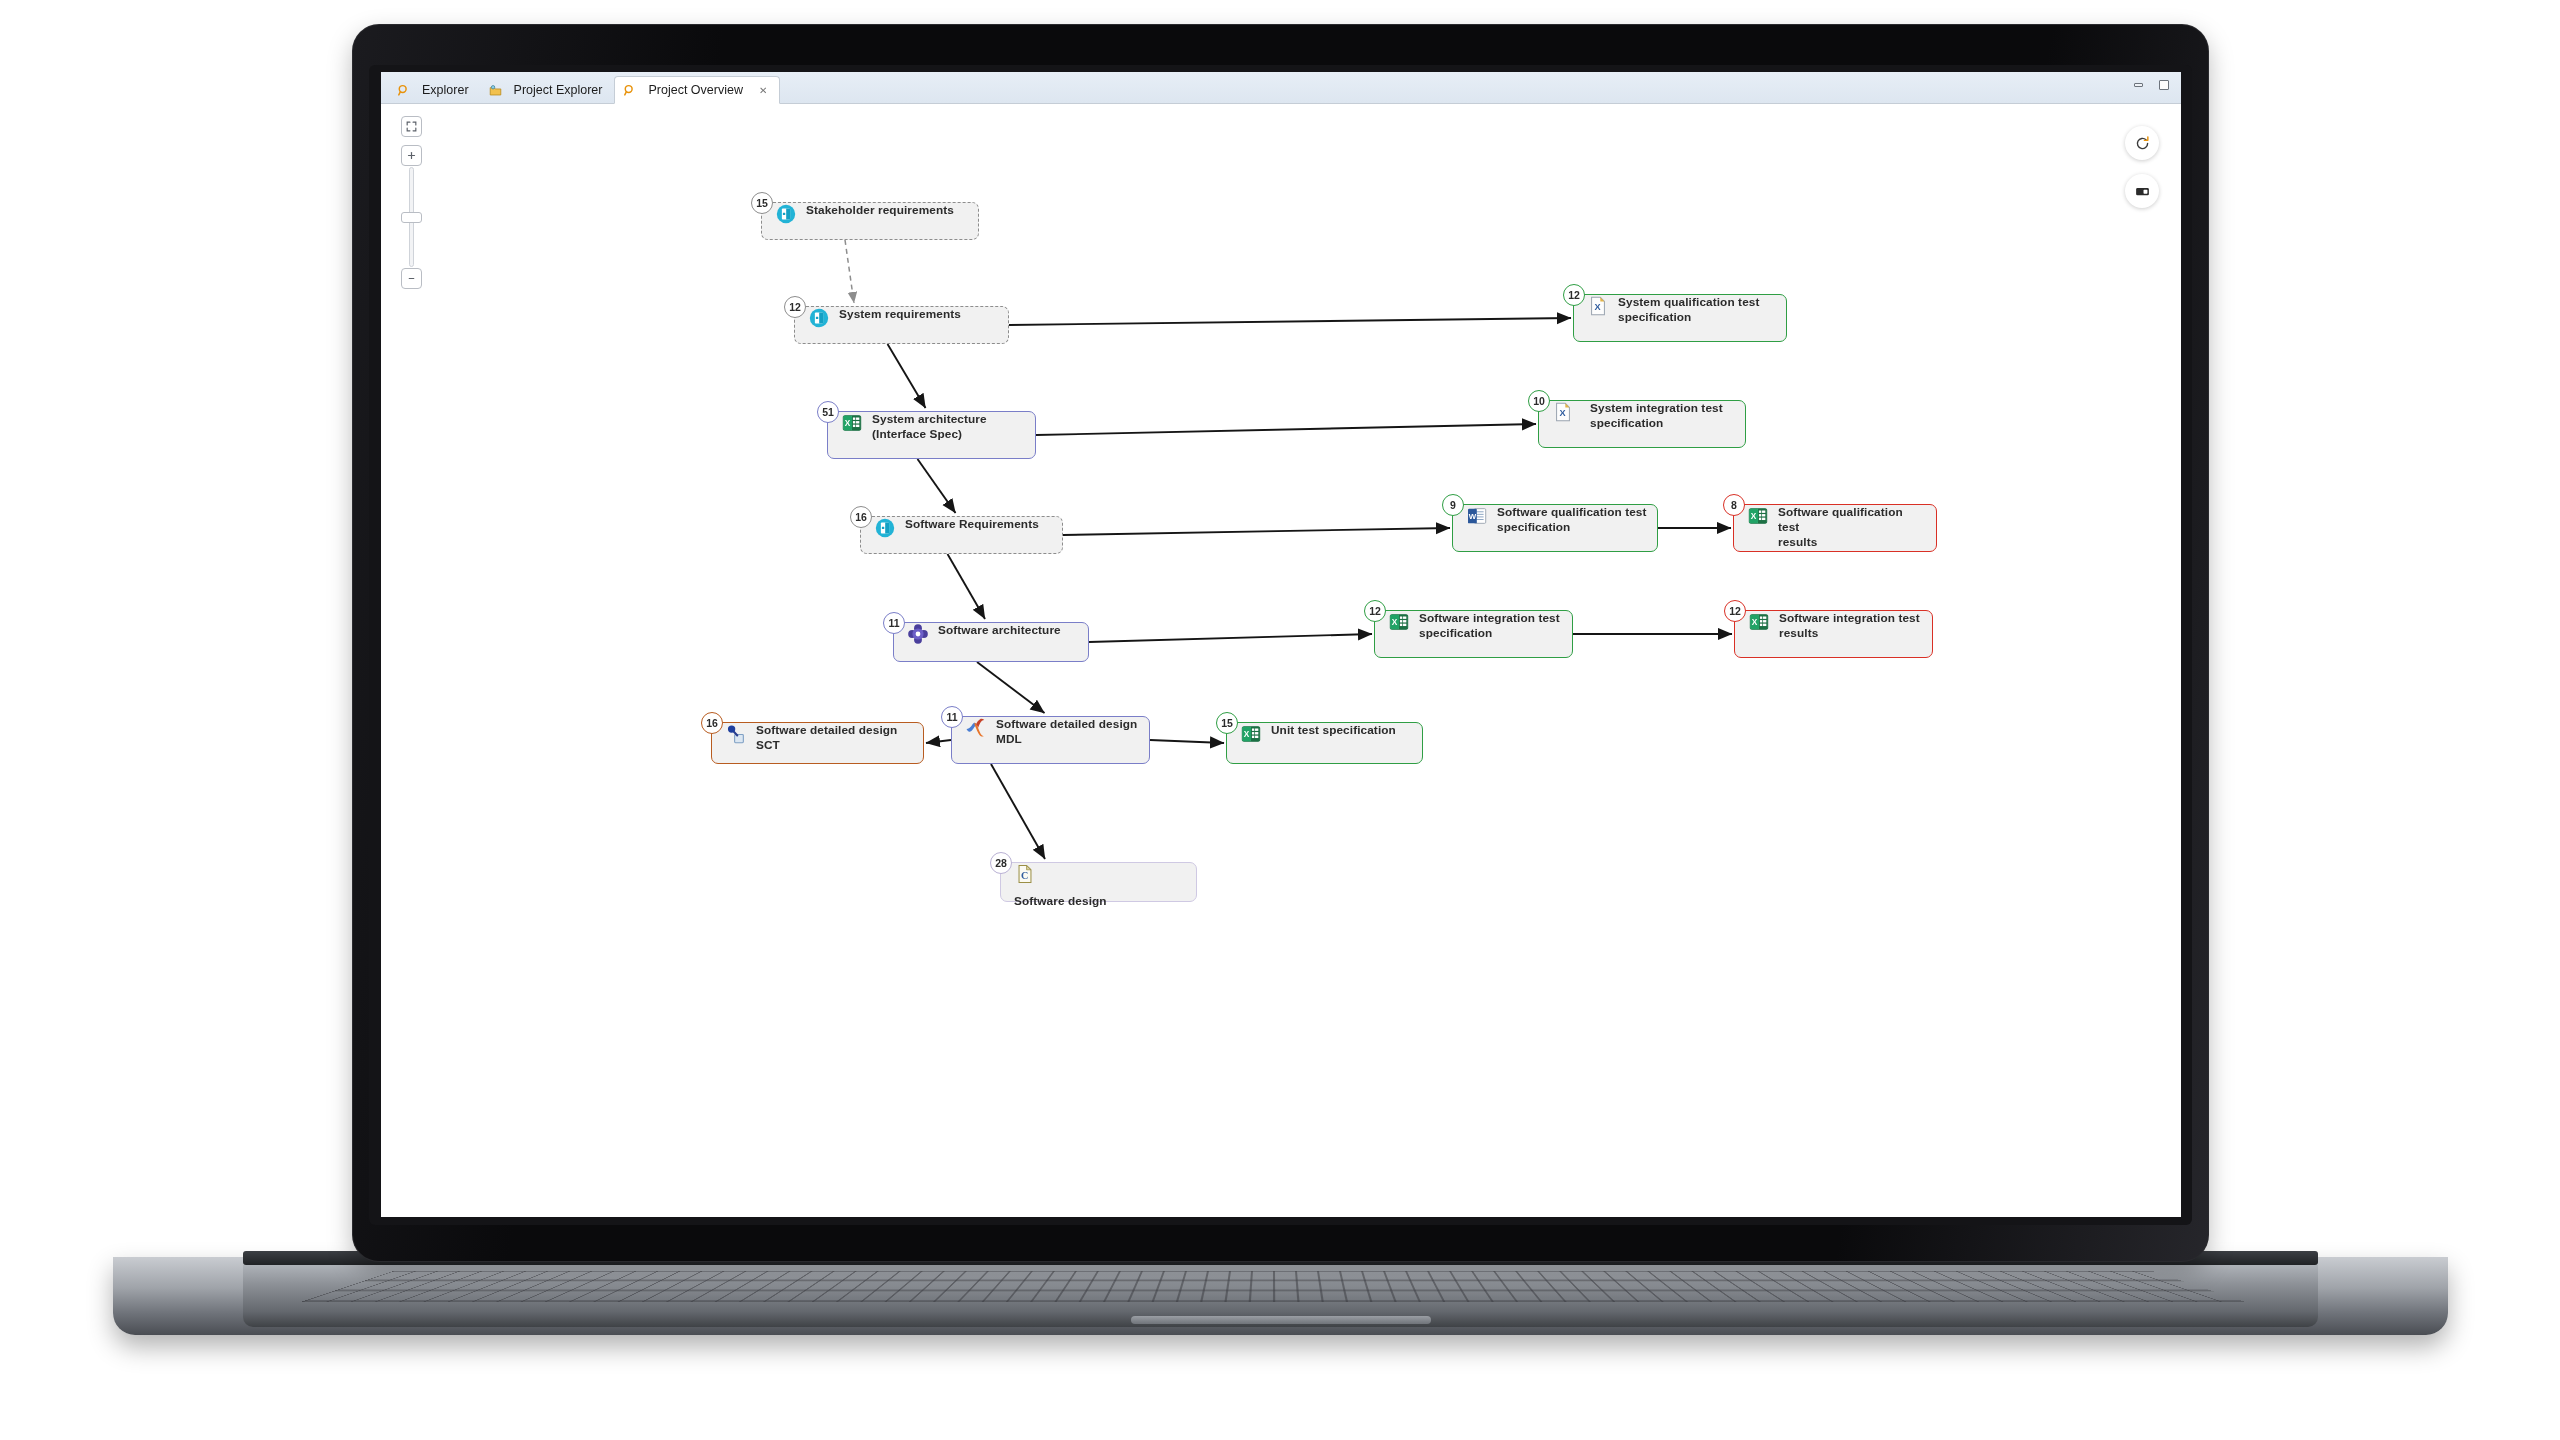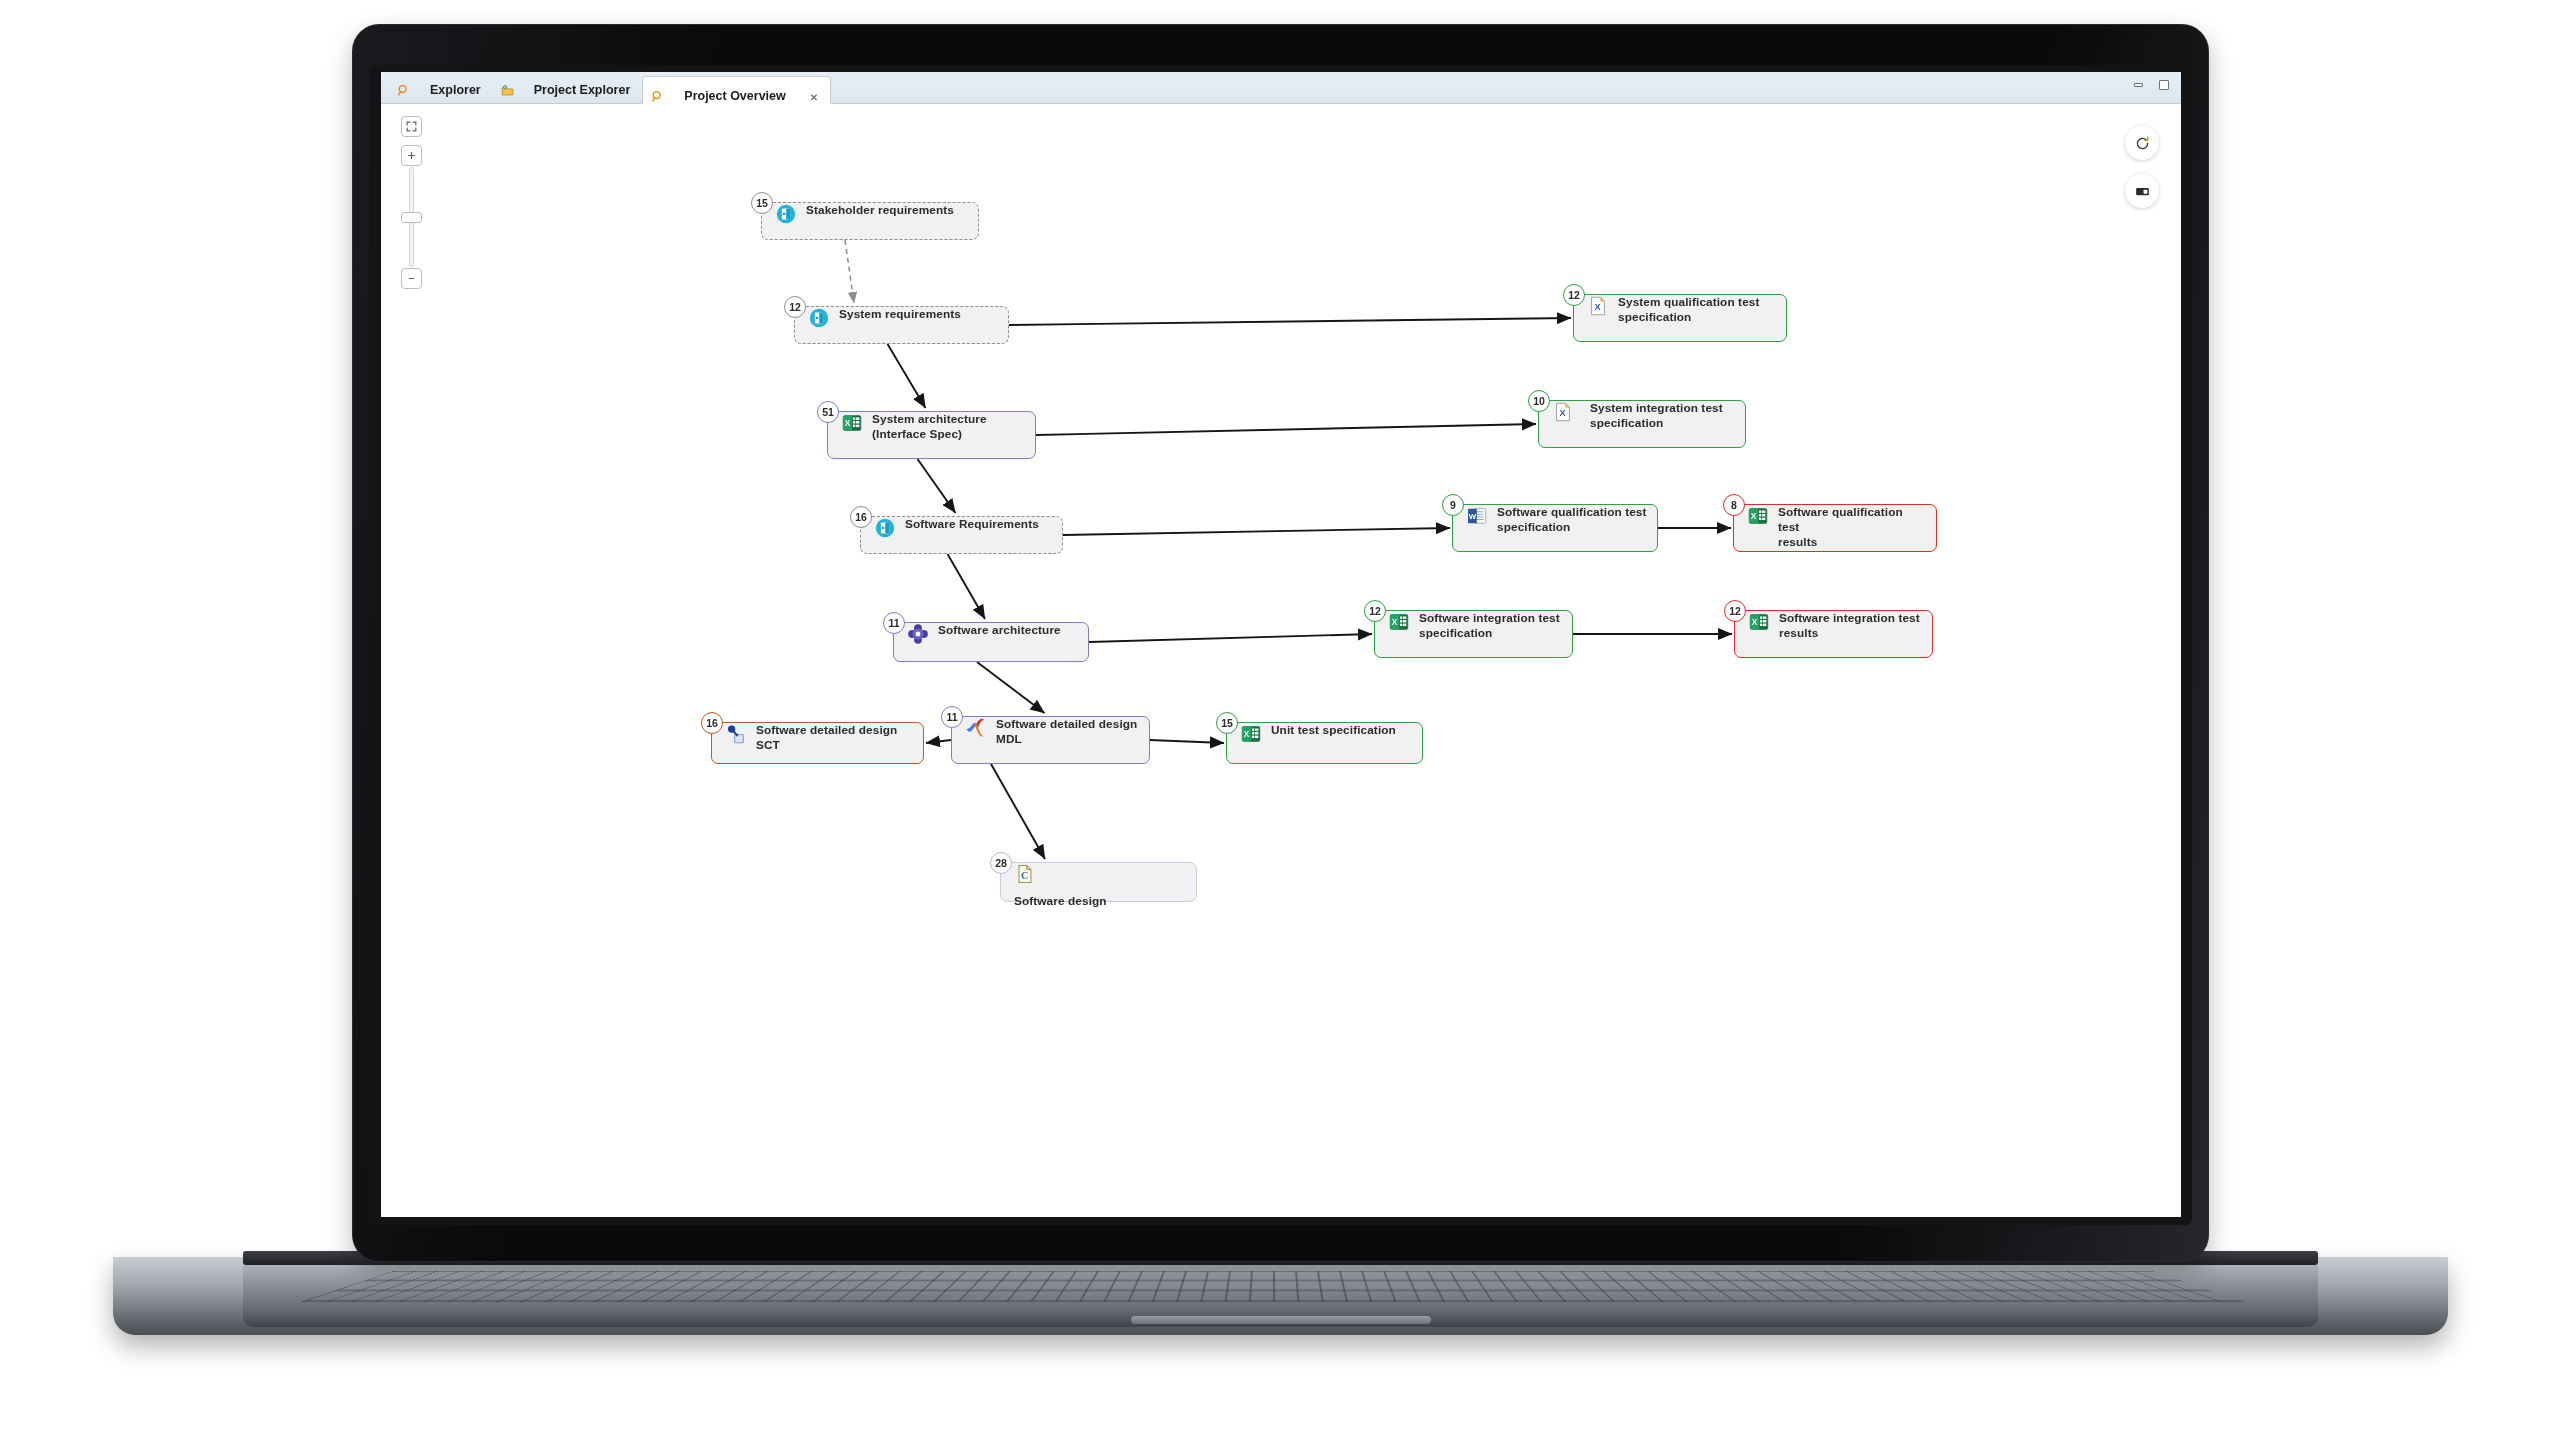--- a/index.html
+++ b/index.html
@@ -94,32 +94,32 @@
   
   .tabbar {
     position: absolute; left: 0; top: 0;
     width: 100%; height: 32px;
     background: linear-gradient(180deg,#e7eef6 0%, #dde6f0 100%);
     border-bottom: 1px solid #c5cdd6;
     display: flex; align-items: flex-end;
     padding-left: 8px;
   }
   .tab {
-    display: flex; align-items: center; gap: 20px;
+    display: flex; align-items: center; gap: 12px;
     height: 26px; padding: 0 12px 0 8px;
     font-size: 12.5px; color: #1c1c1c;
-    cursor: default; white-space: nowrap; font-weight: bold;
+    cursor: default; white-space: nowrap;
   }
   .tab.active {
     background: #ffffff;
     border: 1px solid #c5cdd6;
     border-bottom: 1px solid #ffffff;
     border-radius: 4px 4px 0 0;
     height: 28px;
-    position: relative; top: 1px; align-items: flex-end;
+    position: relative; top: 1px;
   }
   .tab-icon { width: 13px; height: 13px; display: inline-block; flex: 0 0 auto; }
   .tab-close { font-size: 10px; color: #777; margin-left: 4px; }
 
   .win-controls {
     position: absolute; right: 10px; top: 7px;
     display: flex; gap: 12px; align-items: center;
   }
   .wc {
     width: 14px; height: 12px;

